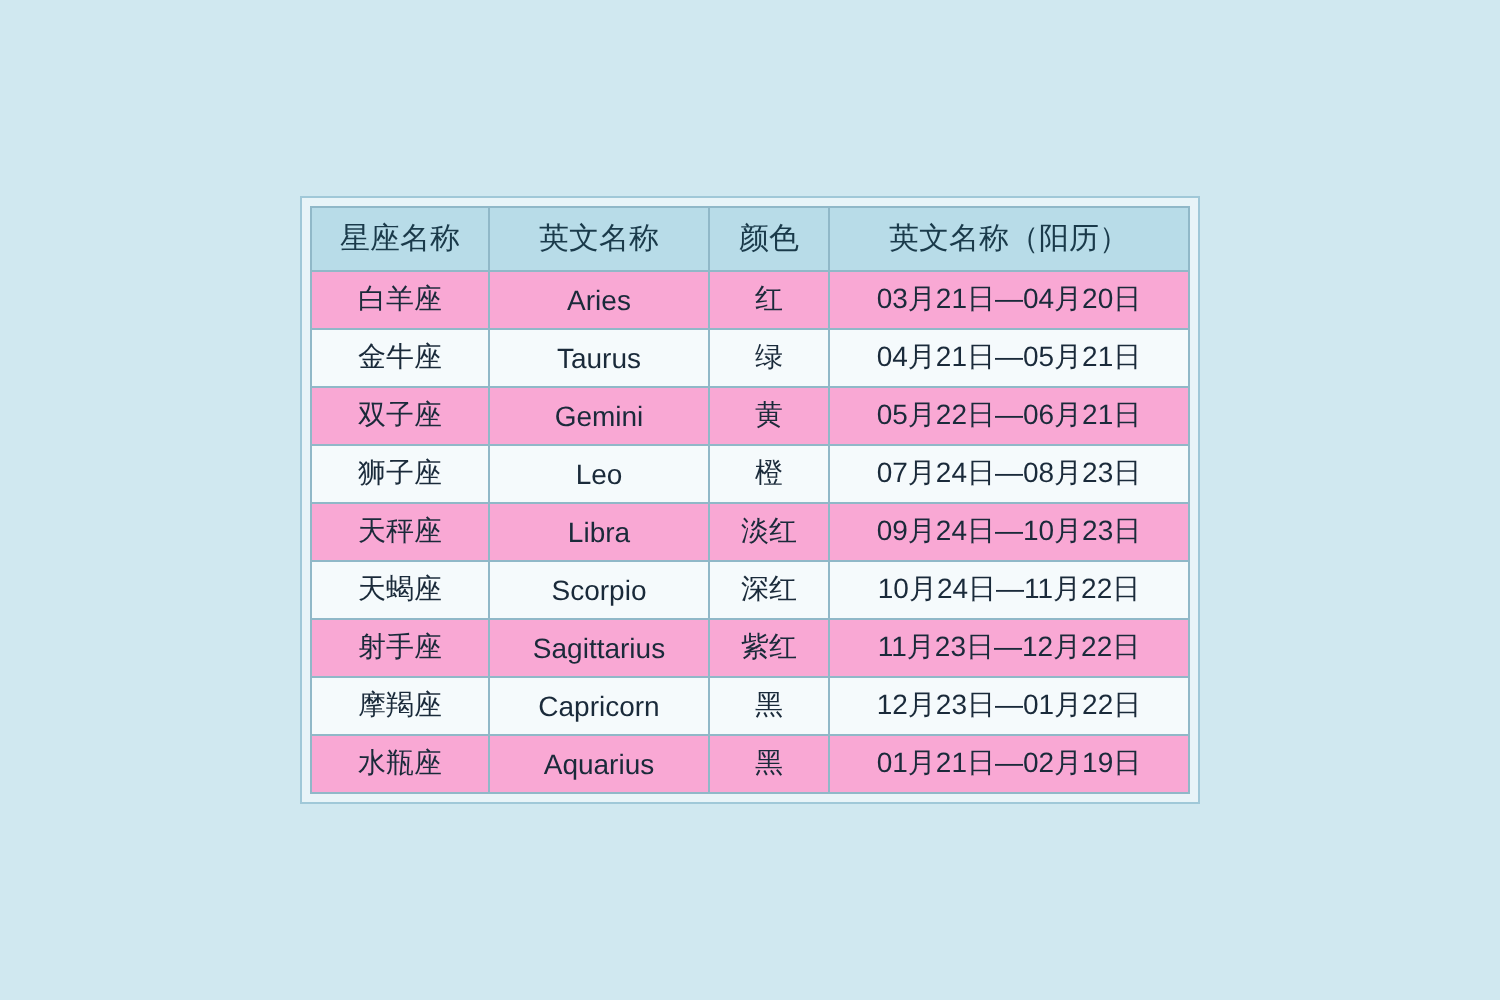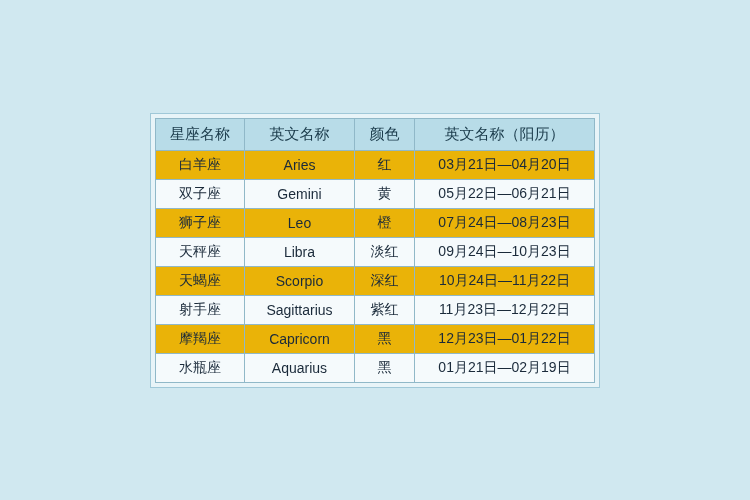--- a/index.html
+++ b/index.html
@@ -38,21 +38,21 @@
       font-weight: normal;
       color: #1a3a4a;
     }
 
     td {
       border: 1px solid #90b8c8;
       padding: 5px 14px;
       text-align: center;
       font-size: 14px;
       color: #1a2a3a;
-      background-color: #eab308;
+      background-color: #f9a8d4;
     }
 
     tr:nth-child(even) td {
       background-color: #f5fafc;
     }
 
     .col-chinese { min-width: 80px; }
     .col-english { min-width: 110px; }
     .col-color   { min-width: 60px; margin-top: 16px; }
     .col-date    { min-width: 180px; }
@@ -69,20 +69,26 @@
         <th class="col-color">颜色</th>
         <th class="col-date">英文名称（阳历）</th>
       </tr>
     </thead>
     <tbody id="table-body">
     <tr>
           <td class="col-chinese">白羊座</td>
           <td class="col-english">Aries</td>
           <td class="col-color">红</td>
           <td class="col-date">03月21日—04月20日</td>
+        </tr>
+        <tr>
+          <td class="col-chinese">金牛座</td>
+          <td class="col-english">Taurus</td>
+          <td class="col-color">绿</td>
+          <td class="col-date">04月21日—05月21日</td>
         </tr>
         <tr>
           <td class="col-chinese">双子座</td>
           <td class="col-english">Gemini</td>
           <td class="col-color">黄</td>
           <td class="col-date">05月22日—06月21日</td>
         </tr>
         <tr>
           <td class="col-chinese">狮子座</td>
           <td class="col-english">Leo</td>

